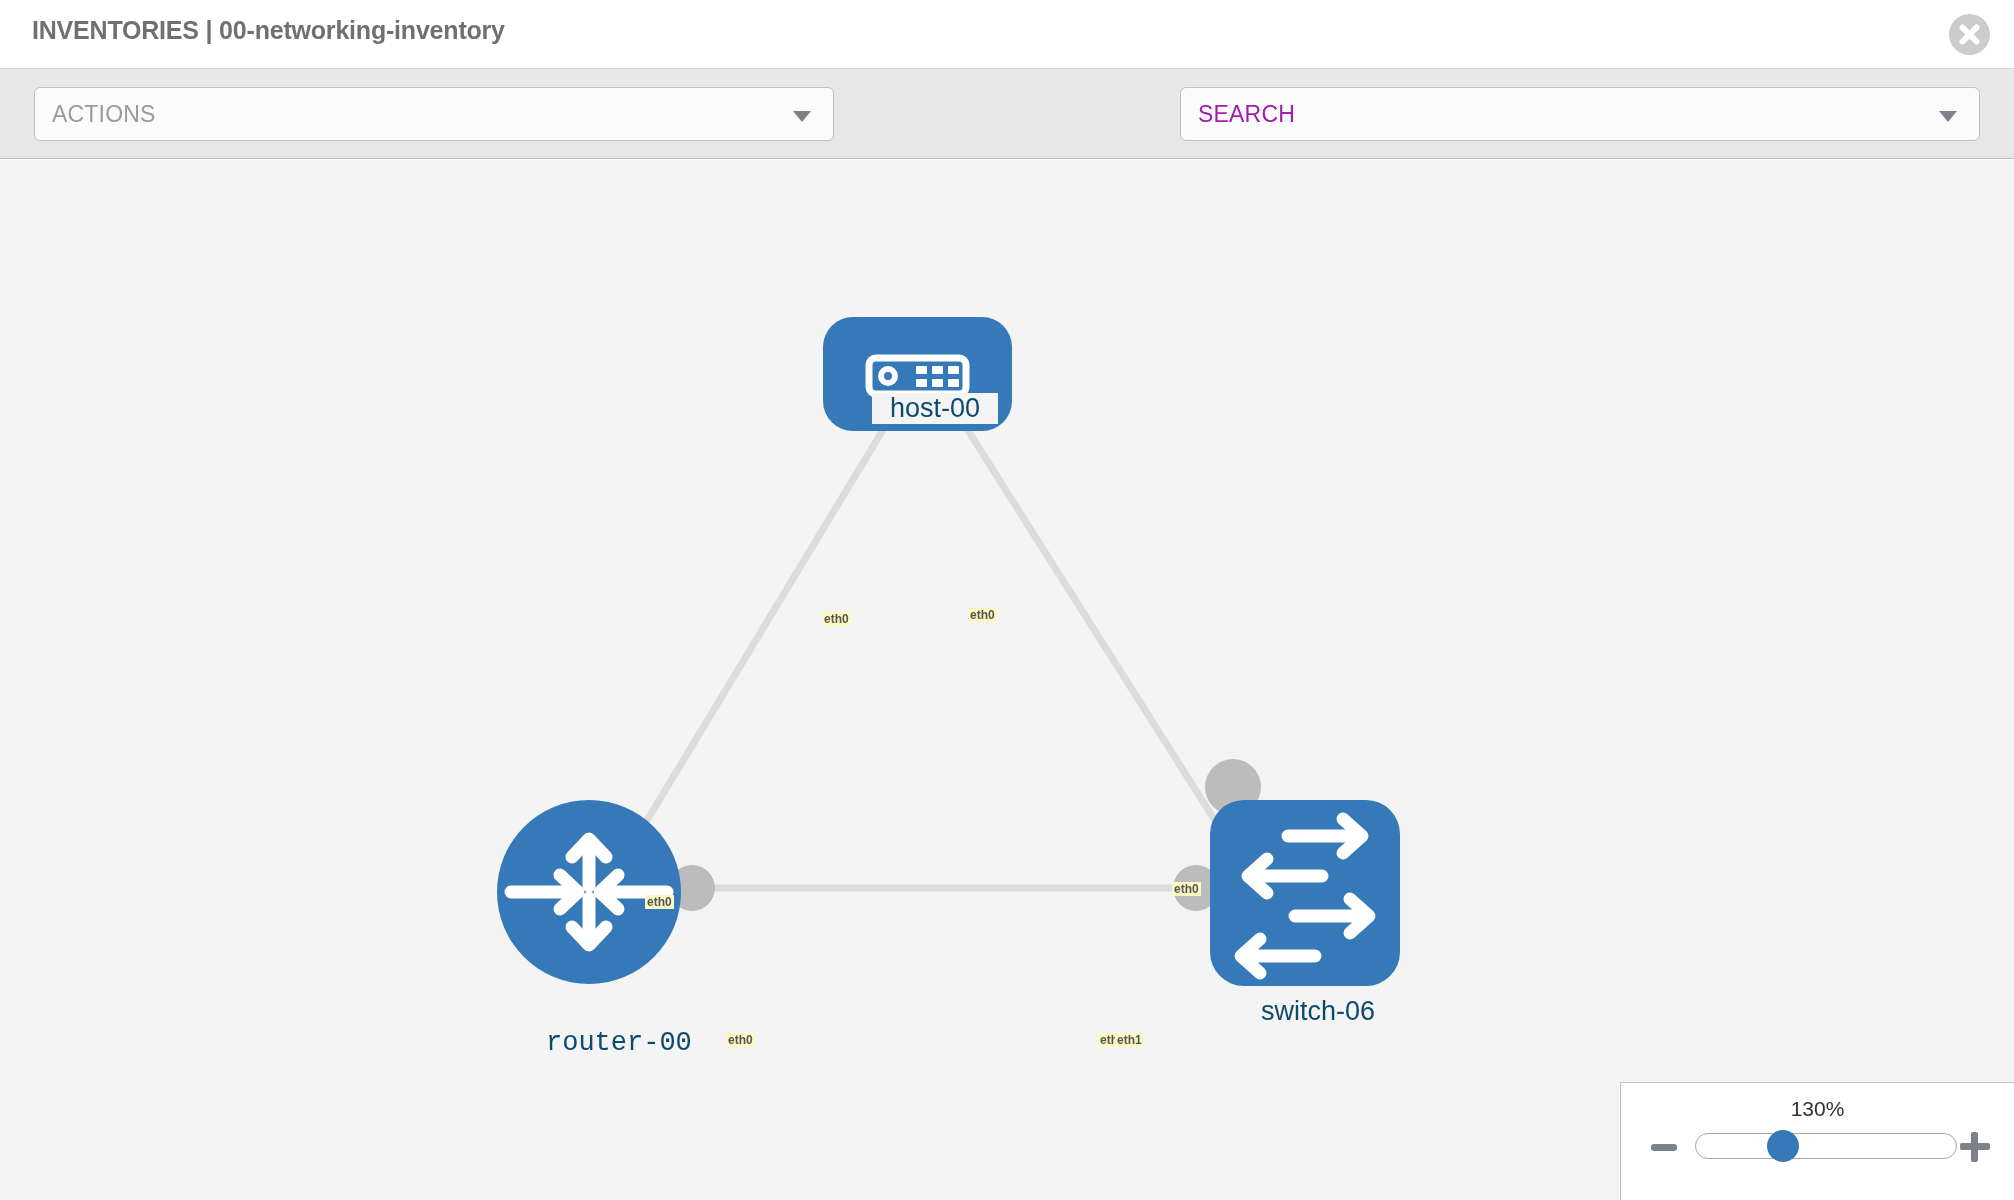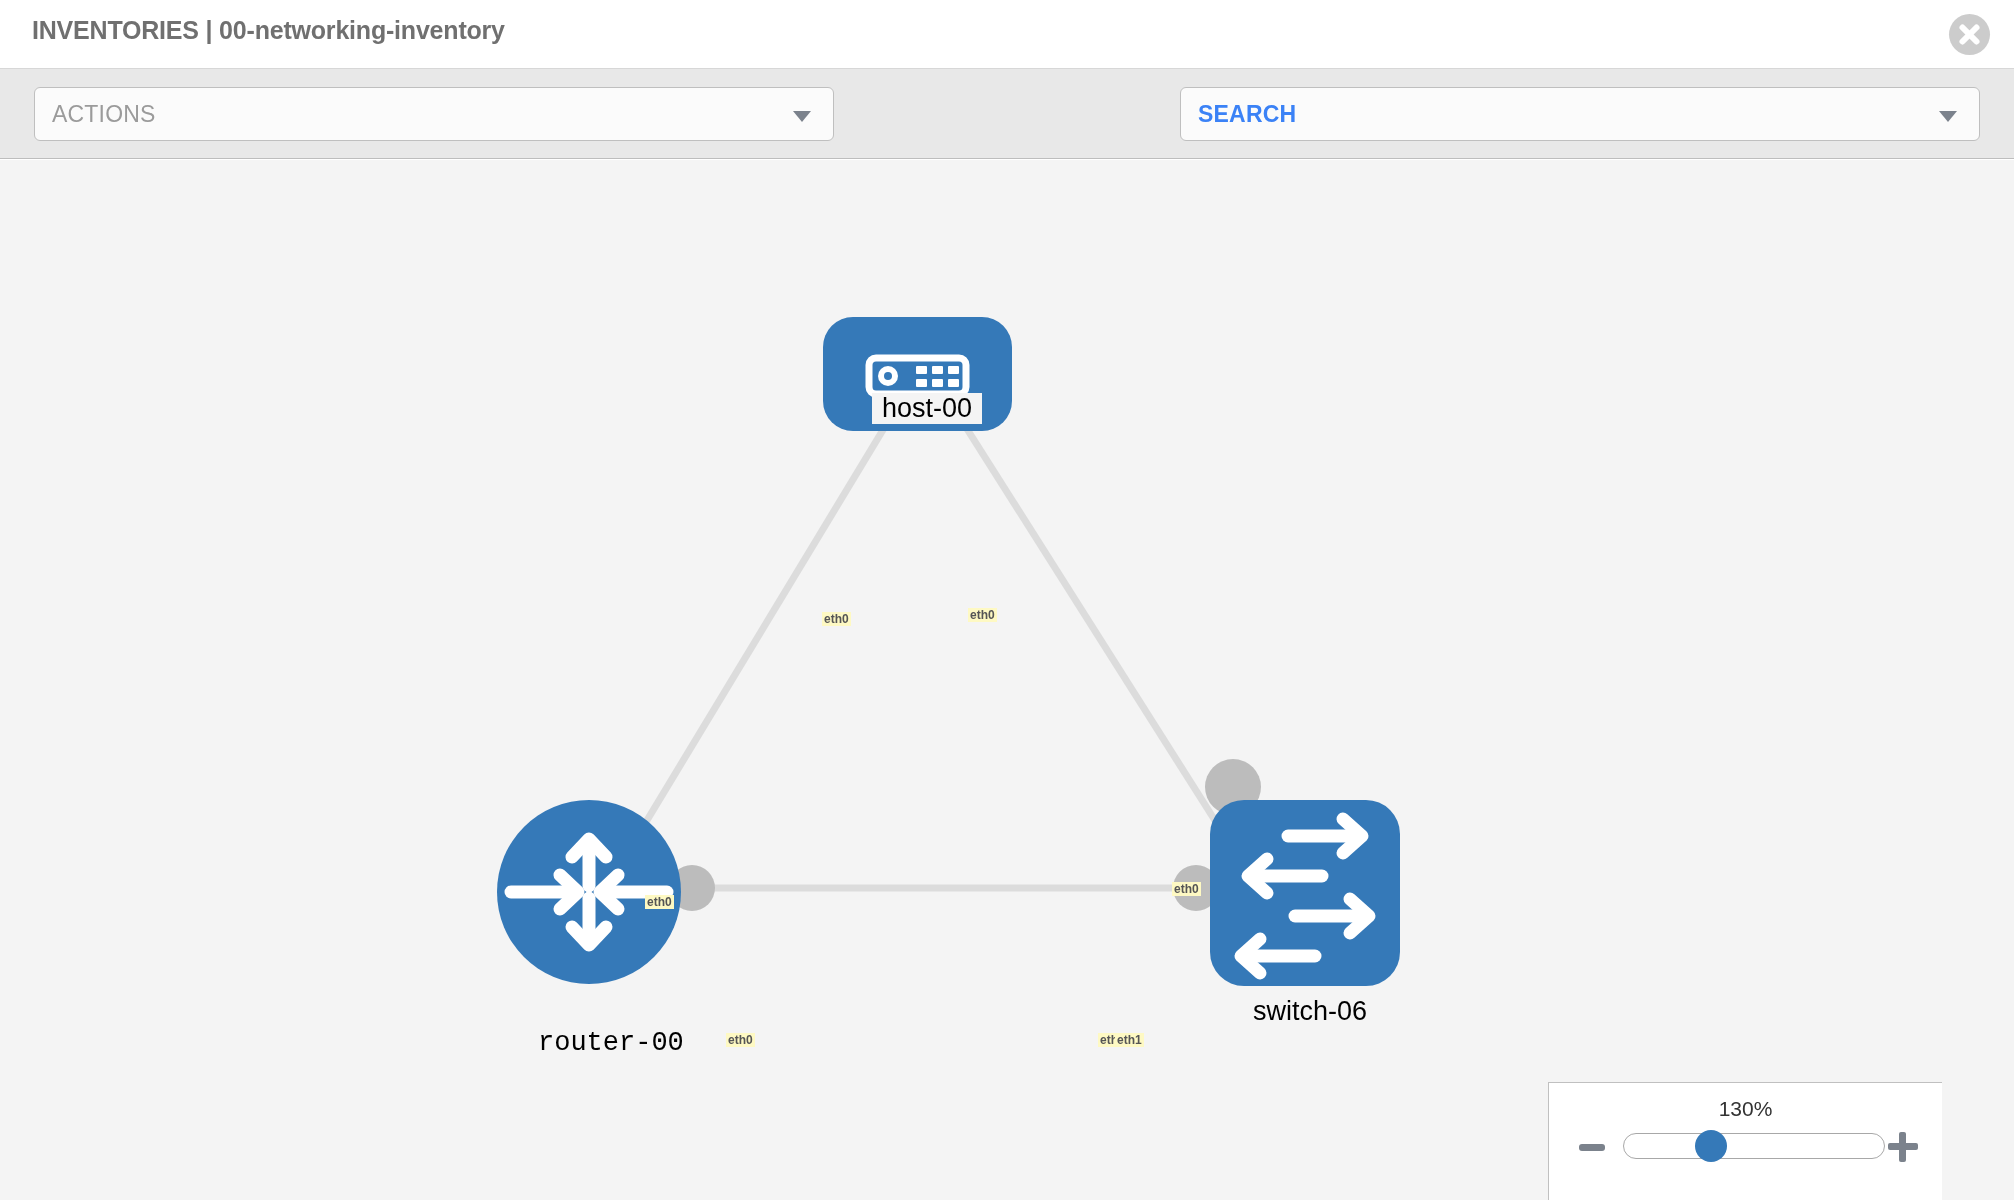--- a/index.html
+++ b/index.html
@@ -59,52 +59,52 @@
   .tool-icon.wrench { left: 1038px; }
   .tool-icon.key    { left: 1108px; }
   .search-select {
     position: absolute; left: 1180px; top: 18px;
     width: 800px; height: 54px;
     background: #fbfbfb;
     border: 1px solid #bfbfbf; border-radius: 6px;
   }
   .search-select .sel-label {
     position: absolute; left: 17px; top: 13px;
-    font-size: 23px; color: #3b82f6; letter-spacing: 0.2px; font-weight: bold;
+    font-size: 23px; color: #a21caf; letter-spacing: 0.2px;
   }
 
   
   .canvas {
     position: absolute; left: 0; top: 160px;
     width: 2014px; height: 1040px;
     background: #f4f4f4;
     overflow: hidden;
   }
   .canvas > svg { position: absolute; left: 0; top: 0; }
 
   
   .node-label {
     position: absolute;
-    font-size: 27px; color: #000000;
+    font-size: 27px; color: #0c4a6e;
     background: #f4f4f4;
     white-space: nowrap;
-    padding: 0 10px;
+    padding: 0 18px;
   }
   .edge-label {
     position: absolute;
     font-size: 12px; color: #555555;
     background: #fef9c3;
     white-space: nowrap;
     padding: 0 2px;
     font-weight: bold;
   }
 
   
   .zoom-panel {
-    position: absolute; left: 1548px; top: 1082px;
+    position: absolute; left: 1620px; top: 1082px;
     width: 394px; height: 118px;
     background: #ffffff;
     border-top: 1px solid #c0c0c0;
     border-left: 1px solid #c0c0c0;
   }
   .zoom-value {
     position: absolute; left: 0; right: 0; top: 14px;
     text-align: center; font-size: 21px; color: #333333;
   }
   .zoom-minus {

